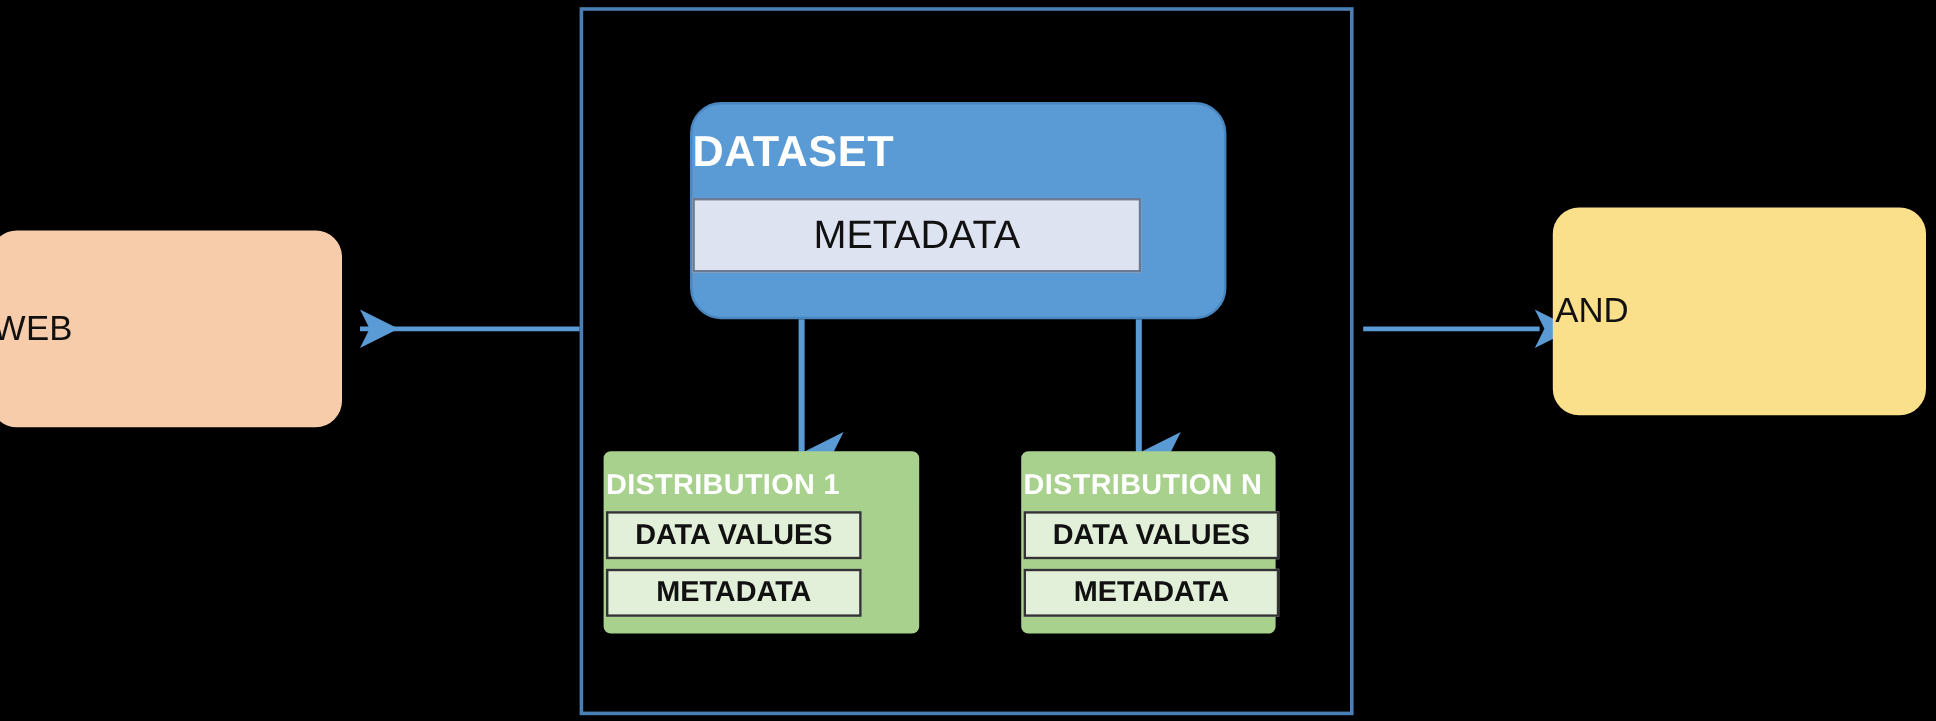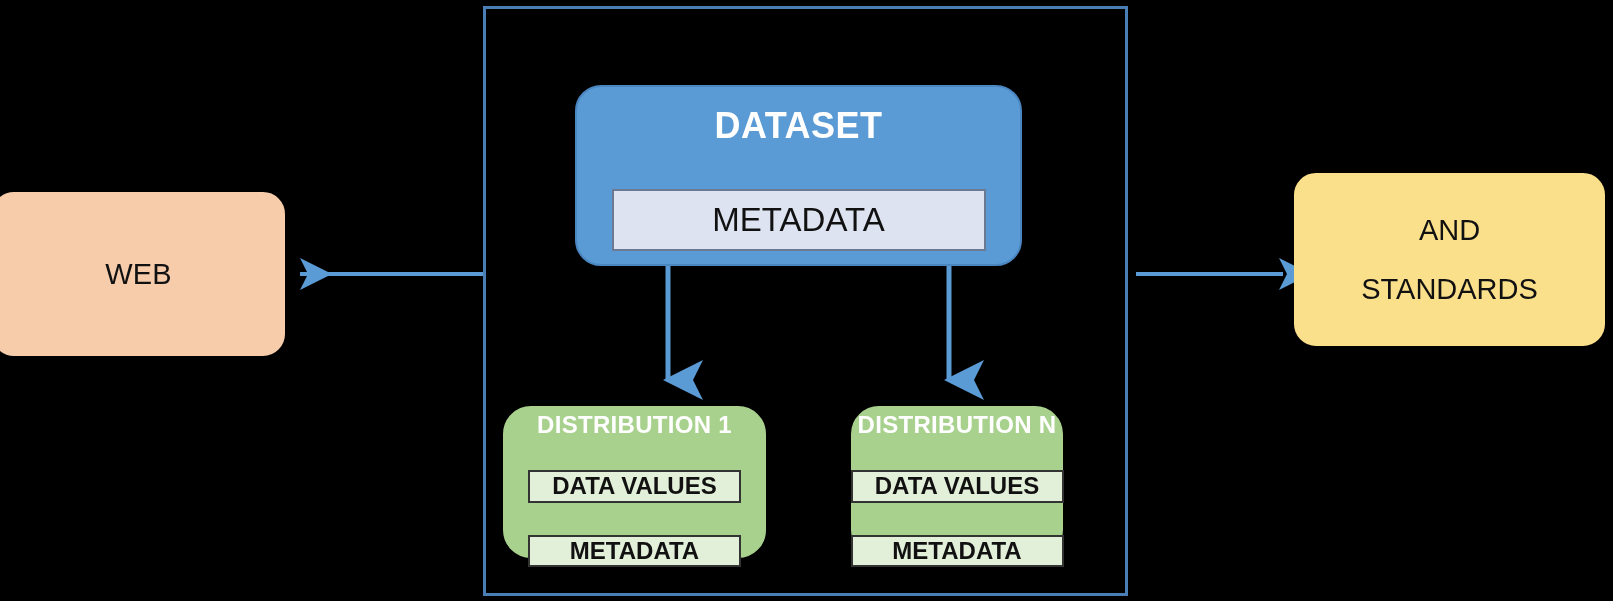--- a/index.html
+++ b/index.html
@@ -29,25 +29,24 @@
     box-sizing: border-box;
     background: transparent;
   }
 
   
   .node {
     position: absolute;
     box-sizing: border-box;
     display: flex;
     flex-direction: column;
-    align-items: center;
+    align-items: flex-start;
     justify-content: center;
     text-align: center;
     line-height: 1.18;
-    gap: 24px;
   }
 
   
   .node-web {
     left: -8px;
     top: 192px;
     width: 293px;
     height: 164px;
     background: #f7ccab;
     border: 2px solid #f7ccab;
@@ -106,24 +105,24 @@
     color: #111111;
     font-size: 33px;
   }
 
   
   .node-dist {
     width: 263px;
     height: 152px;
     background: #a9d18e;
     border: 2px solid #a9d18e;
-    border-radius: 28px;
-    top: 406px;
+    border-radius: 6px;
+    top: 376px;
     justify-content: flex-start;
-    padding-top: 3px;
+    padding-top: 13px;
   }
   .node-dist.dist-1 { left: 503px; }
   .node-dist.dist-n { left: 851px; width: 212px; }
   .node-dist .title {
     color: #ffffff;
     font-size: 24px;
     font-weight: bold;
     letter-spacing: 0.3px;
   }
   .dist-inner {
@@ -184,21 +183,20 @@
       <line x1="949" y1="266" x2="949" y2="380" stroke="#5b9bd5" stroke-width="5" marker-end="url(#ah-down)"></line>
     </g>
   </svg>
 
   <div class="node node-web">
     <span class="line">WEB</span>
   </div>
 
   <div class="node node-vocab">
     <span class="line">AND</span>
-    <span class="line">STANDARDS</span>
   </div>
 
   <div class="node node-dataset">
     <div class="title">DATASET</div>
     <div class="inner-box dataset-meta">
       <span>METADATA</span>
     </div>
   </div>
 
   <div class="node node-dist dist-1">

